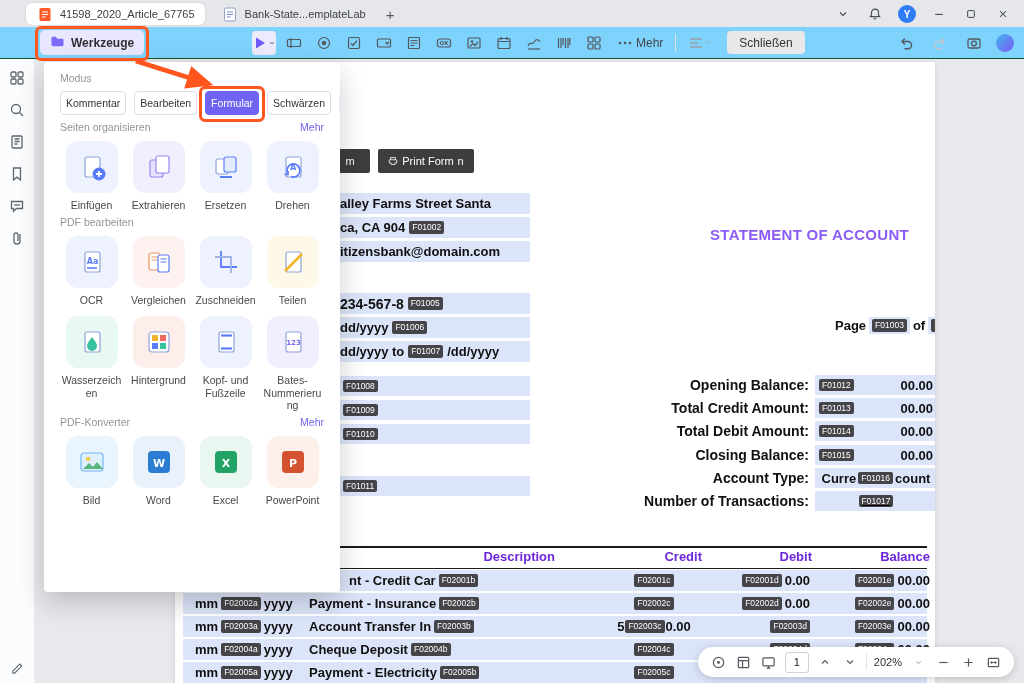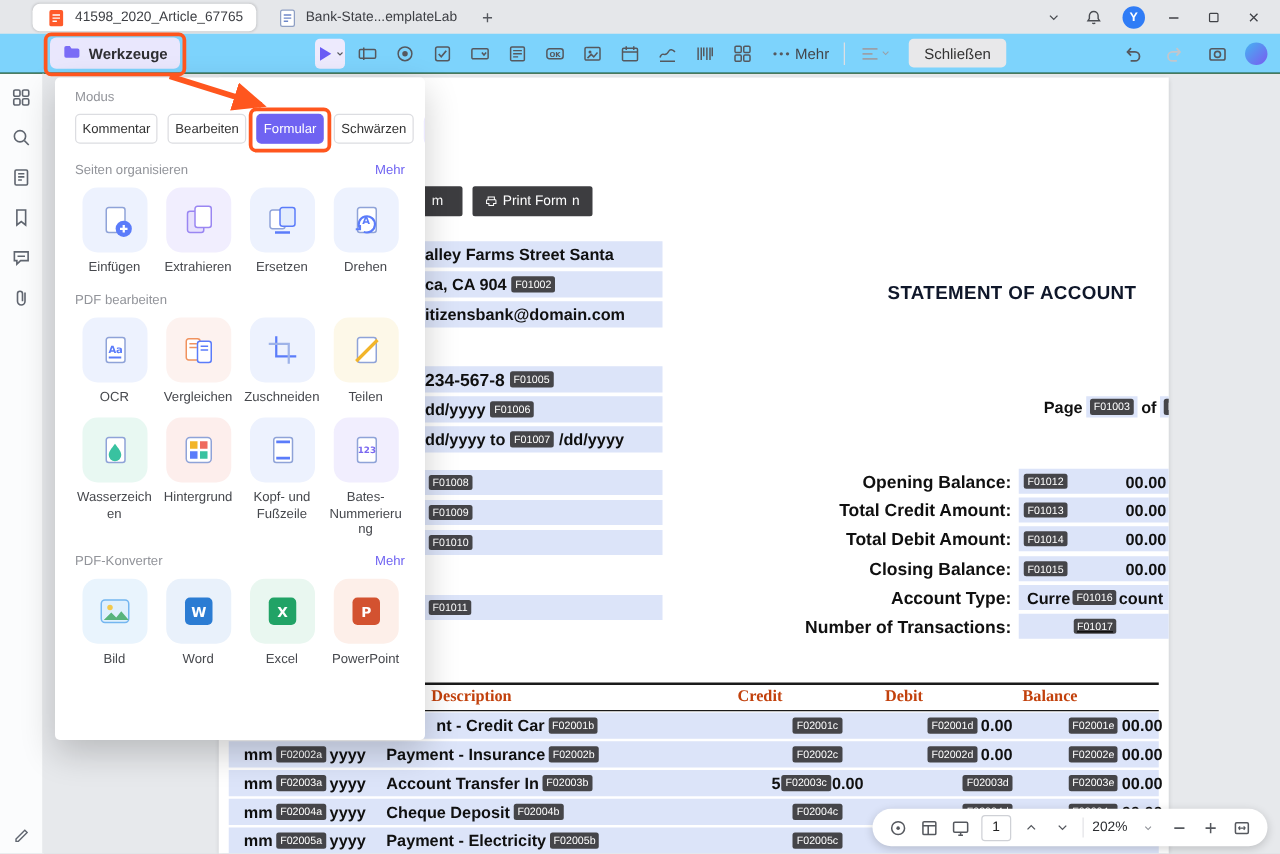--- a/index.html
+++ b/index.html
@@ -39,47 +39,47 @@
   .side-bottom{position:absolute;bottom:8px;left:0;width:34px;display:flex;justify-content:center;}
 
   
   .canvas{position:absolute;left:34px;top:59px;width:990px;height:624px;background:#e7e9ec;}
   .page{position:absolute;left:141px;top:3px;width:760px;height:621px;background:#ffffff;box-shadow:0 1px 4px rgba(0,0,0,.15);overflow:hidden;}
   .darkbtn{position:absolute;height:24px;background:#3d3d40;color:#fff;border-radius:2px;display:flex;align-items:center;justify-content:center;gap:4px;font-size:11px;}
   .strip{position:absolute;left:130px;width:225px;height:21px;background:#dce4f9;display:flex;align-items:center;gap:4px;padding-left:35px;box-sizing:border-box;}
   .badge{background:#454549;color:#fff;font-size:8.5px;line-height:1;padding:2px 3px;border-radius:2px;white-space:nowrap;}
   .doc-b{font-weight:700;font-size:13px;color:#101010;white-space:nowrap;}
   .doc-b.lg{font-size:14px;}
-  .doc-title{position:absolute;font-size:15px;font-weight:700;color:#0f172a;letter-spacing:.3px;}
+  .doc-title{position:absolute;font-size:15px;font-weight:700;color:#8b5cf6;letter-spacing:.3px;}
   .pageof{position:absolute;display:flex;align-items:center;gap:3px;}
   .fieldlet{background:#dce4f9;padding:2px 3px;display:inline-flex;}
   .sum-label{position:absolute;left:360px;width:274px;text-align:right;font-size:14px;font-weight:700;color:#101010;}
   .sum-val{position:absolute;left:640px;width:122px;height:20px;background:#dce4f9;display:flex;align-items:center;padding:0 4px;box-sizing:border-box;gap:2px;}
   .sum-val.between{justify-content:space-between;}
   .sum-val.center{justify-content:center;}
   .tline{position:absolute;left:8px;width:744px;background:#1a1a1a;}
-  .hd{position:absolute;top:487px;font-size:13px;font-weight:700;color:#c2410c;text-align:left;font-family:Liberation Serif, serif;}
+  .hd{position:absolute;top:487px;font-size:13px;font-weight:700;color:#6d28d9;text-align:right;}
   .trow{position:absolute;left:8px;width:744px;height:21px;background:#dce4f9;}
   .tc{position:absolute;top:0;height:21px;display:flex;align-items:center;gap:3px;}
   .dtx{font-weight:700;font-size:13px;color:#101010;white-space:nowrap;}
   .c-date{left:12px;width:112px;}
   .c-desc{left:126px;}
   .c-desc.ind{left:166px;}
   .c-cred{left:415px;width:112px;justify-content:center;gap:1px;}
   .c-deb{left:533px;width:104px;justify-content:flex-end;padding-right:10px;box-sizing:border-box;}
   .c-bal{left:643px;width:110px;justify-content:flex-end;padding-right:6px;box-sizing:border-box;}
 
   
   .panel{position:absolute;left:44px;top:62px;width:296px;height:530px;background:#fff;border-radius:4px;box-shadow:0 10px 28px rgba(0,0,0,.20);z-index:30;box-sizing:border-box;padding:10px 16px;overflow:hidden;}
   .psec-title,.modus-label{font-size:10.5px;color:#92949a;}
   .modes-row{display:flex;align-items:flex-start;gap:8px;margin-top:7px;}
   .mode-btn{height:24px;padding:0 5px;font-size:10.5px;color:#333;background:#fff;border:1px solid #dcdde1;border-radius:4px;font-family:inherit;}
   .mode-btn.active{background:#6f63f2;color:#fff;border-color:#6f63f2;}
   .share-btn{margin-left:auto;width:26px;height:26px;border-radius:6px;background:#ece9fe;display:flex;align-items:center;justify-content:center;}
-  .psec{margin-top:13px;}
+  .psec{margin-top:4px;}
   .psec-head{display:flex;align-items:center;justify-content:space-between;}
   .mehr-link{font-size:10.5px;color:#6f63f2;cursor:pointer;}
   .psec-grid{display:grid;grid-template-columns:repeat(4,1fr);column-gap:4px;row-gap:10px;margin-top:8px;}
   .tool-item{display:flex;flex-direction:column;align-items:center;cursor:pointer;}
   .tile{width:52px;height:52px;border-radius:12px;display:flex;align-items:center;justify-content:center;}
   .tile-label{margin-top:6px;font-size:10.5px;color:#46484d;text-align:center;line-height:1.2;overflow-wrap:anywhere;max-width:62px;}
 
   
   .statuspill{position:absolute;right:10px;bottom:6px;height:30px;background:#fff;border-radius:16px;box-shadow:0 2px 8px rgba(0,0,0,.18);display:flex;align-items:center;gap:7px;padding:0 12px;z-index:40;}
   .spicon{display:inline-flex;align-items:center;justify-content:center;width:18px;height:18px;}

